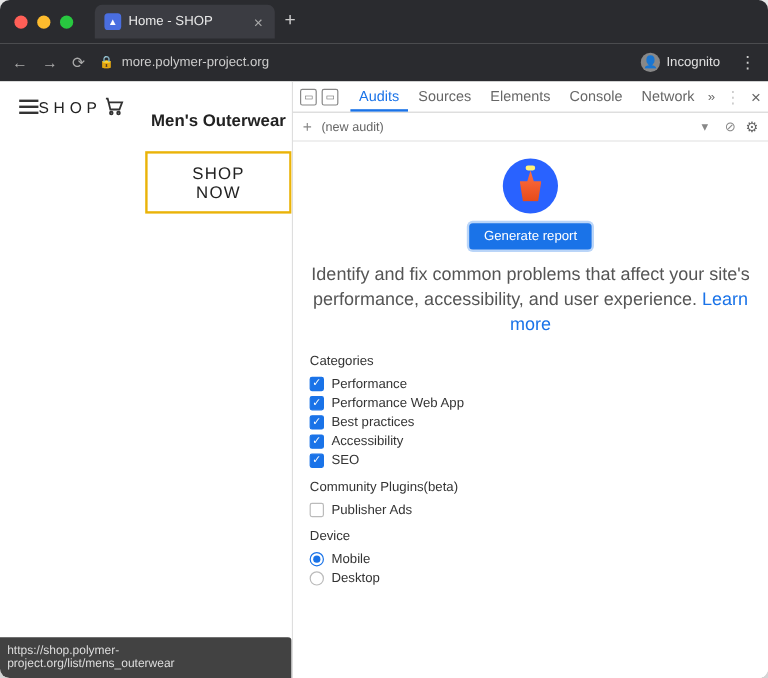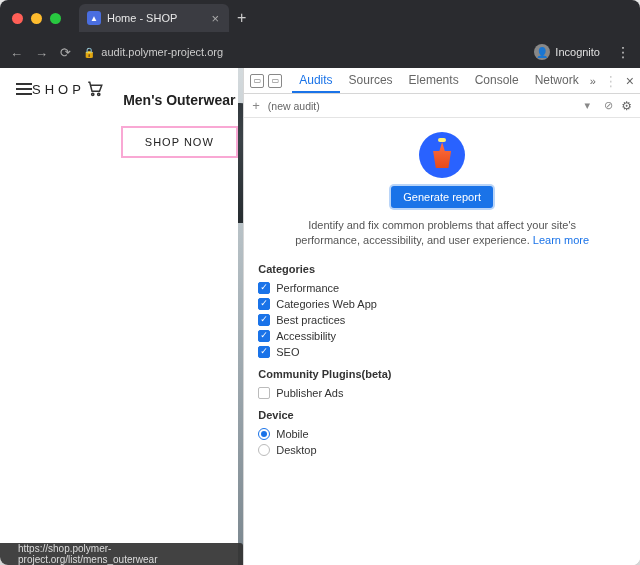--- a/index.html
+++ b/index.html
@@ -27,44 +27,44 @@
 .hamb{display:flex;flex-direction:column;gap:3px}
 .hamb span{width:16px;height:2px;background:#333}
 .logo{font-size:13px;letter-spacing:4px;font-weight:500;color:#222}
 .cart{position:relative;width:20px;height:18px}
 .cart svg{width:20px;height:18px}
 .heroA{height:160px;background:linear-gradient(180deg,#c8d0d4 0%,#a8b4ba 30%,#586670 55%,#3a4750 100%);position:relative;overflow:hidden}
 .heroA::before{content:"";position:absolute;left:50%;top:30px;transform:translateX(-50%);width:90px;height:70px;border-radius:50% 50% 45% 45%;background:linear-gradient(180deg,#2d2a26,#1a1815)}
 .heroA::after{content:"";position:absolute;left:50%;bottom:-20px;transform:translateX(-50%);width:180px;height:100px;background:radial-gradient(ellipse at 50% 30%,#8a9299,#5f6a72 60%,#4a545c);border-radius:90px 90px 0 0}
 .block{background:#fff;padding:24px 0;text-align:center}
 .block h2{font-size:14px;font-weight:700;color:#222;margin-bottom:18px}
-.shopnow{display:inline-block;border:2px solid #f9a8d4;padding:8px 22px;font-size:11px;letter-spacing:1px;color:#222}
+.shopnow{display:inline-block;border:2px solid #eab308;padding:8px 22px;font-size:14px;letter-spacing:1px;color:#222}
 .heroB{flex:1;background:linear-gradient(180deg,#d4dadd 0%,#b5bfc4 35%,#7a868e 100%);position:relative;overflow:hidden}
 .heroB::before{content:"";position:absolute;left:50%;top:35px;transform:translateX(-50%);width:100px;height:120px;background:radial-gradient(ellipse at 50% 30%,#3c4348,#262c30 70%);border-radius:50% 50% 40% 40% / 60% 60% 40% 40%}
-.statusbar{position:absolute;left:0;bottom:0;height:22px;background:rgba(50,50,50,.92);color:#ddd;font-size:10px;padding:0 18px;display:flex;align-items:center;border-radius:0 3px 0 0}
+.statusbar{position:absolute;left:0;bottom:0;height:34px;background:rgba(50,50,50,.92);color:#ddd;font-size:10px;padding:0 6px;display:flex;align-items:center;border-radius:0 3px 0 0}
 .devtools{flex:1;background:#fff;border-left:1px solid #d6d6d6;display:flex;flex-direction:column;font-size:11px;color:#333}
 .dt-top{height:26px;border-bottom:1px solid #d6d6d6;display:flex;align-items:center;padding:0 6px;gap:4px}
 .dt-ico{width:14px;height:14px;border:1px solid #888;border-radius:2px;font-size:8px;display:flex;align-items:center;justify-content:center;color:#666}
 .dt-tabs{display:flex;gap:2px;margin-left:6px;flex:1}
 .dt-tab{padding:4px 7px;color:#666;font-size:12px;cursor:pointer}
 .dt-tab.active{color:#1a73e8;border-bottom:2px solid #1a73e8}
 .dt-more{color:#666;font-size:11px}
 .dt-close{color:#666;font-size:14px;margin-left:4px}
 .dt-sub{height:24px;border-bottom:1px solid #e4e4e4;display:flex;align-items:center;padding:0 8px;gap:8px;color:#888}
 .dt-sub .plus{font-size:13px}
 .dt-sub .sel{flex:1;font-size:10.5px;color:#666}
 .dt-sub .gear{margin-left:auto;font-size:12px;color:#666}
 .dt-body{flex:1;overflow:auto;padding:14px 14px 10px 14px}
 .lh-logo{width:46px;height:46px;border-radius:50%;background:#2962ff;margin:0 auto 8px;position:relative;display:flex;align-items:center;justify-content:center}
 .lh-logo::before{content:"";position:absolute;width:18px;height:26px;background:linear-gradient(180deg,#ff7043,#e64a19);clip-path:polygon(15% 100%,0 35%,35% 35%,50% 0,65% 35%,100% 35%,85% 100%)}
 .lh-logo::after{content:"";position:absolute;top:6px;width:8px;height:4px;background:#fff176;border-radius:2px}
 .gen-btn{display:block;margin:0 auto 10px;background:#1a73e8;color:#fff;border:none;padding:5px 12px;border-radius:3px;font-size:11px;box-shadow:0 0 0 2px rgba(26,115,232,.3)}
-.desc{text-align:center;font-size:11px;color:#555;line-height:1.4;margin-bottom:14px}
+.desc{text-align:center;font-size:15px;color:#555;line-height:1.4;margin-bottom:14px}
 .desc a{color:#1a73e8;text-decoration:none}
-.sec-title{font-size:11px;color:#333;margin:8px 0 5px;font-weight:700}
+.sec-title{font-size:11px;color:#333;margin:8px 0 5px;font-weight:400}
 .opt{display:flex;gap:6px;font-size:11px;color:#333;padding:2px 0}
 .cb{width:12px;height:12px;border:1px solid #1a73e8;border-radius:2px;background:#1a73e8;position:relative}
 .cb::after{content:"✓";color:#fff;font-size:9px;position:absolute;left:1px;top:-1px}
 .cb.off{background:#fff;border-color:#bbb}
 .cb.off::after{content:""}
 .rb{width:12px;height:12px;border:1px solid #bbb;border-radius:50%;background:#fff;position:relative}
 .rb.on{border-color:#1a73e8}
 .rb.on::after{content:"";position:absolute;left:2px;top:2px;width:6px;height:6px;border-radius:50%;background:#1a73e8}
 </style>
 </head>
@@ -83,21 +83,21 @@
       </div>
       <div class="newtab">+</div>
     </div>
   </div>
   <div class="toolbar">
     <div class="nav-ico">←</div>
     <div class="nav-ico">→</div>
     <div class="nav-ico">⟳</div>
     <div class="url">
       <span class="lock">🔒</span>
-      <span>audit.polymer-project.org</span>
+      <span>more.polymer-project.org</span>
     </div>
     <div class="incog">
       <div class="incog-ico">👤</div>
       <span>Incognito</span>
     </div>
     <div class="kebab">⋮</div>
   </div>
 
   <div class="content">
     <div class="page">
@@ -159,21 +159,21 @@
         </div>
 
         <div class="sec-title">Categories</div>
         <div id="cats">
             <div class="opt">
               <span class="cb"></span>
               <span>Performance</span>
             </div>
             <div class="opt">
               <span class="cb"></span>
-              <span>Categories Web App</span>
+              <span>Performance Web App</span>
             </div>
             <div class="opt">
               <span class="cb"></span>
               <span>Best practices</span>
             </div>
             <div class="opt">
               <span class="cb"></span>
               <span>Accessibility</span>
             </div>
             <div class="opt">

